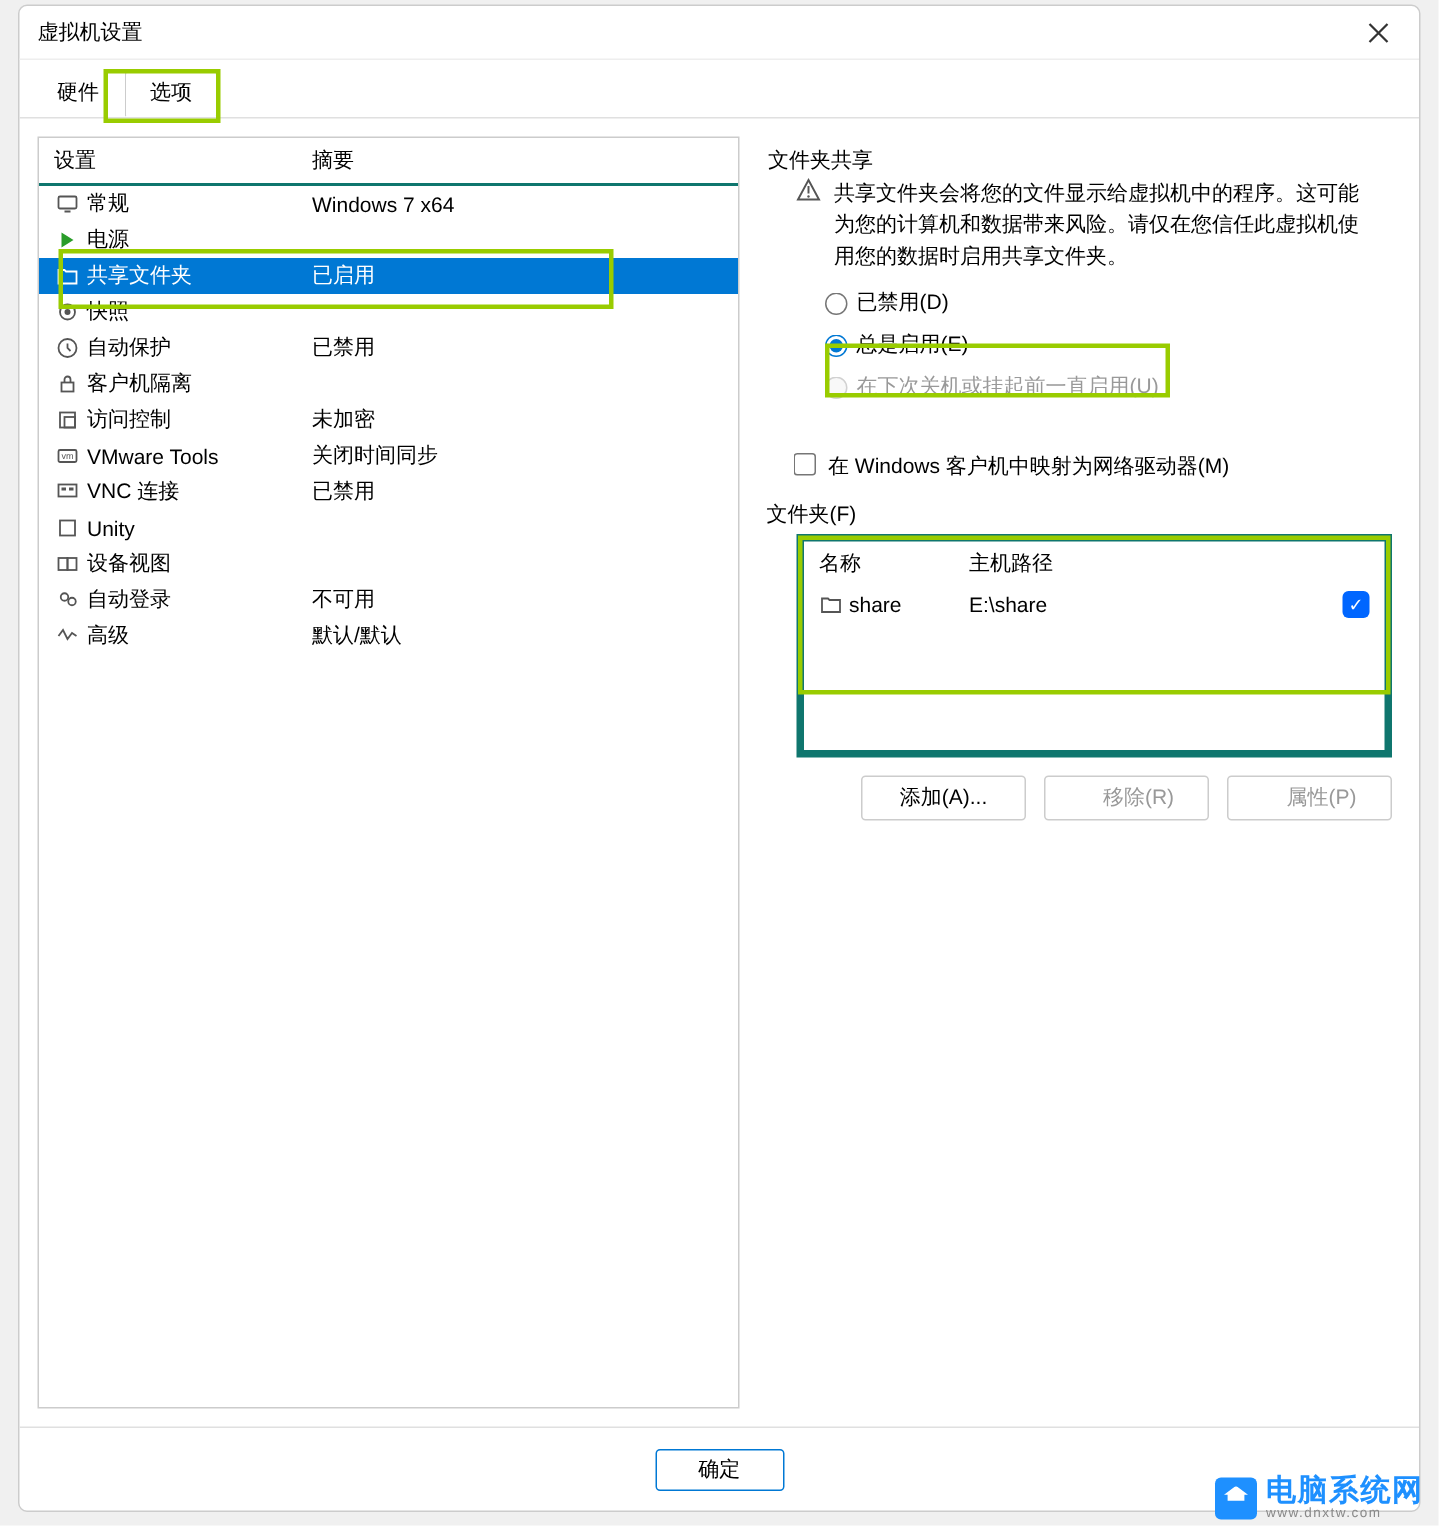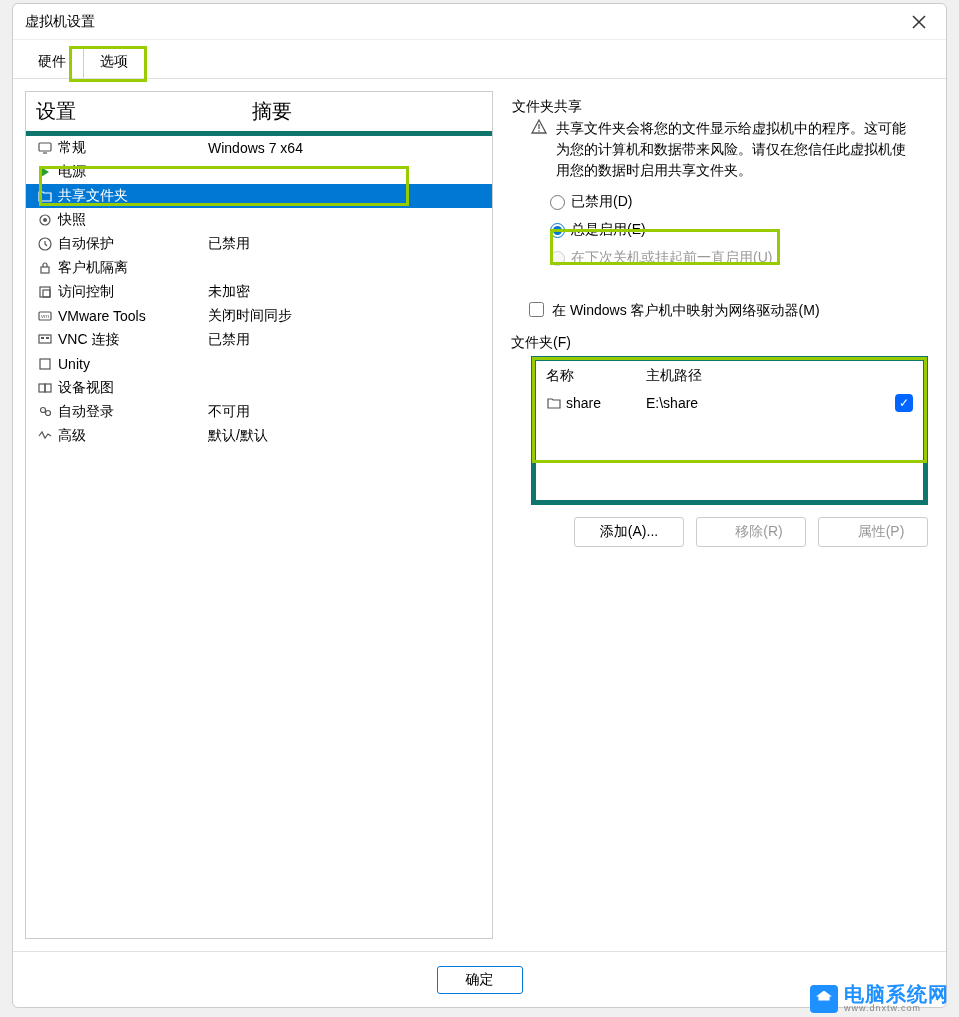--- a/index.html
+++ b/index.html
@@ -7,21 +7,21 @@
 .dialog { position: absolute; left: 12px; top: 3px; width: 935px; height: 1005px; background: #fff; border: 1px solid #ccc; border-radius: 6px; display: flex; flex-direction: column; }
 .titlebar { height: 36px; display: flex; align-items: center; padding: 0 12px; justify-content: space-between; border-bottom: 1px solid #eee; }
 .titlebar-title { font-size: 14px; text-align: center; }
 .close-btn { font-size: 18px; color: #333; background: none; border: none; cursor: pointer; padding: 4px 8px; }
 .tabs { display: flex; padding: 6px 8px 0 8px; border-bottom: 1px solid #e0e0e0; gap: 0; }
 .tab { padding: 6px 16px; font-size: 14px; border: 1px solid transparent; cursor: pointer; position: relative; }
 .tab.active { border: 1px solid #ccc; border-bottom: 1px solid #fff; background: #fff; border-radius: 4px 4px 0 0; }
 .tab-highlight { position: absolute; left: 56px; top: 42px; width: 78px; height: 36px; border: 3px solid #99cc00; pointer-events: none; z-index: 10; }
 .content { flex: 1; display: flex; padding: 12px; gap: 12px; overflow: hidden; }
 .left-panel { width: 468px; border: 1px solid #ccc; display: flex; flex-direction: column; }
-.left-header { display: flex; padding: 6px 10px; font-size: 20px; border-bottom: 5px solid #0f766e; gap: 44px; }
+.left-header { display: flex; padding: 6px 10px; font-size: 14px; border-bottom: 2px solid #0f766e; }
 .left-header .col1 { width: 172px; }
 .left-header .col2 { flex: 1; }
 .settings-list { flex: 1; overflow-y: auto; }
 .setting-row { display: flex; align-items: center; padding: 3px 10px; font-size: 14px; cursor: pointer; position: relative; }
 .setting-row .icon { width: 18px; height: 18px; margin-right: 4px; display: inline-flex; align-items: center; justify-content: center; flex-shrink: 0; }
 .setting-row .label { width: 150px; }
 .setting-row .summary { flex: 1; }
 .setting-row.selected { background: #0078d4; color: #fff; }
 .row-highlight { position: absolute; left: 26px; top: 162px; width: 370px; height: 40px; border: 3px solid #99cc00; pointer-events: none; z-index: 10; }
 .right-panel { flex: 1; display: flex; flex-direction: column; gap: 14px; padding: 2px 6px; font-size: 14px; }
@@ -106,20 +106,21 @@
             <span class="label">电源</span>
             <span class="summary"></span>
           </div>
           <div class="setting-row selected">
             <span class="icon">
               <svg width="16" height="16" viewBox="0 0 16 16">
                 <path d="M2 4 L6 4 L7 5 L14 5 L14 13 L2 13 Z" fill="none" stroke="#fff" stroke-width="1.2"></path>
               </svg>
             </span>
             <span class="label">共享文件夹</span>
+            <span class="summary">已启用</span>
           </div>
           <div class="setting-row">
             <span class="icon">
               <svg width="16" height="16" viewBox="0 0 16 16">
                 <circle cx="8" cy="8" r="5" fill="none" stroke="#555" stroke-width="1.2"></circle>
                 <circle cx="8" cy="8" r="2" fill="#555"></circle>
               </svg>
             </span>
             <span class="label">快照</span>
             <span class="summary"></span>

